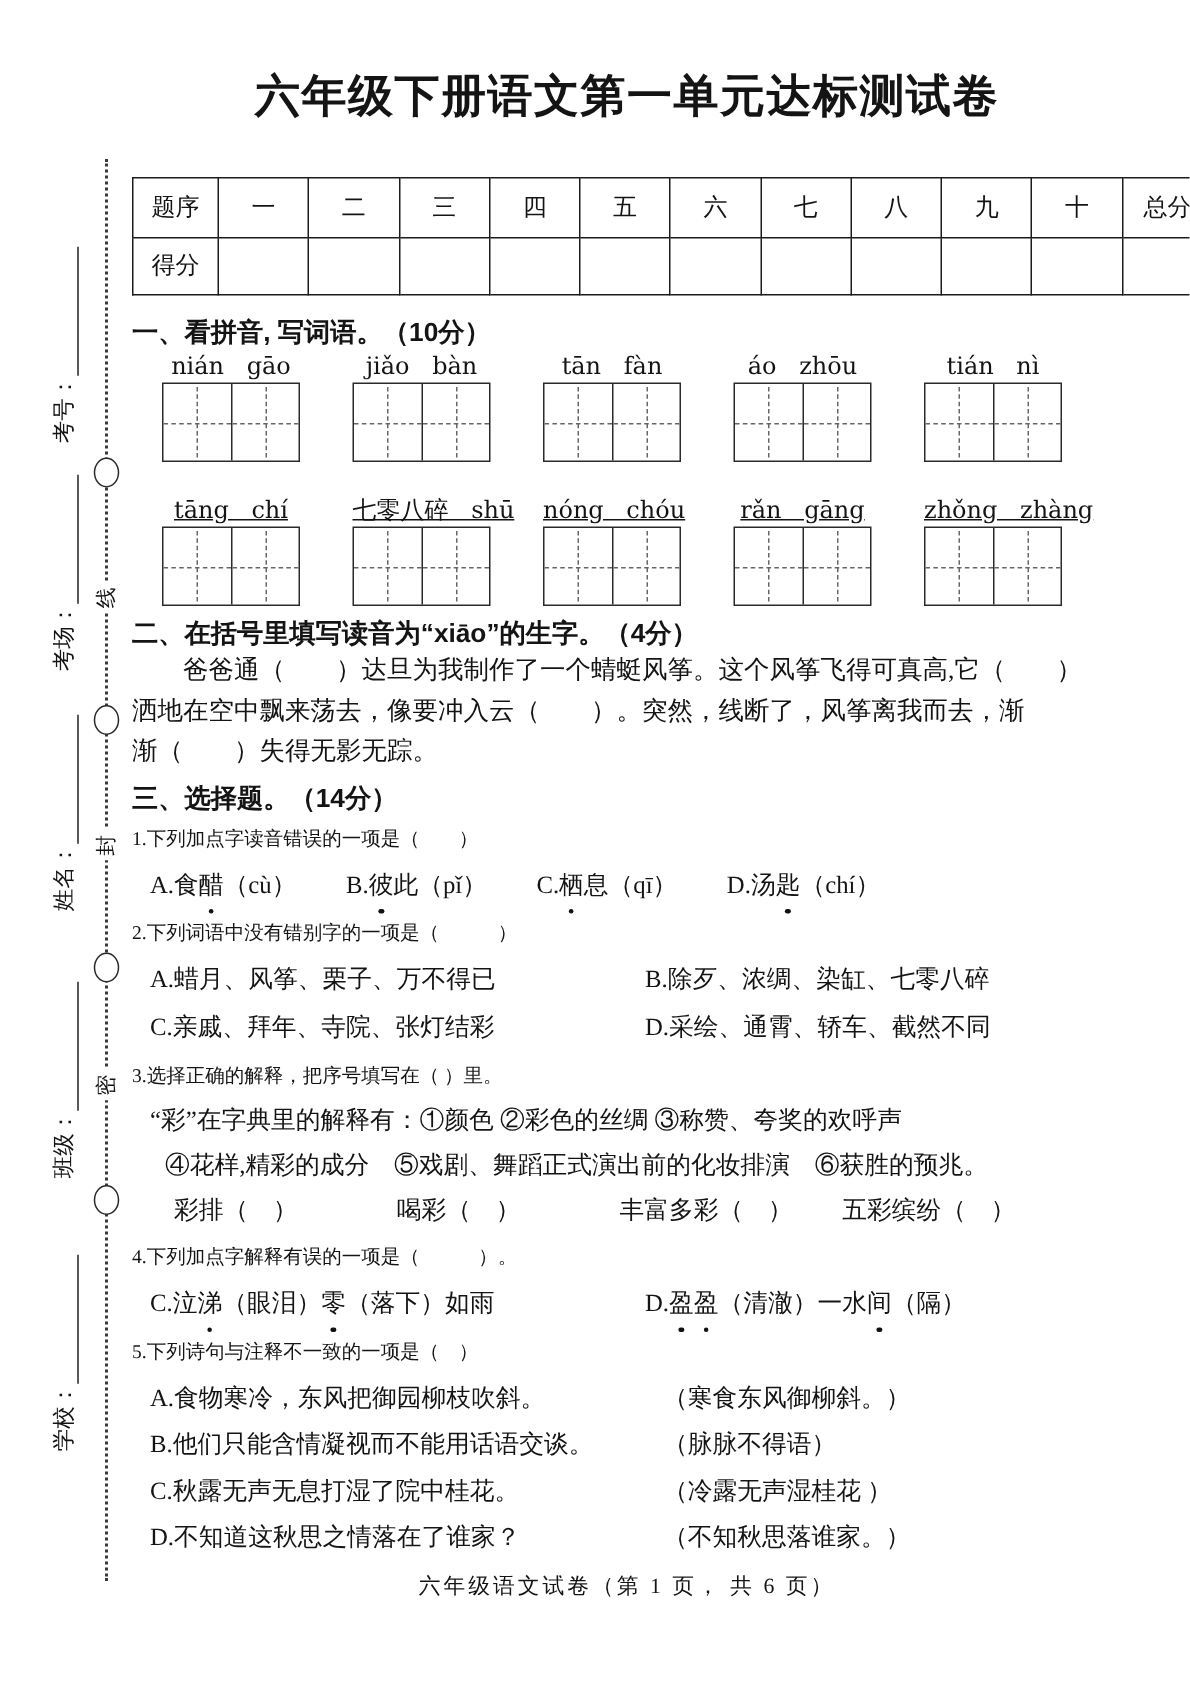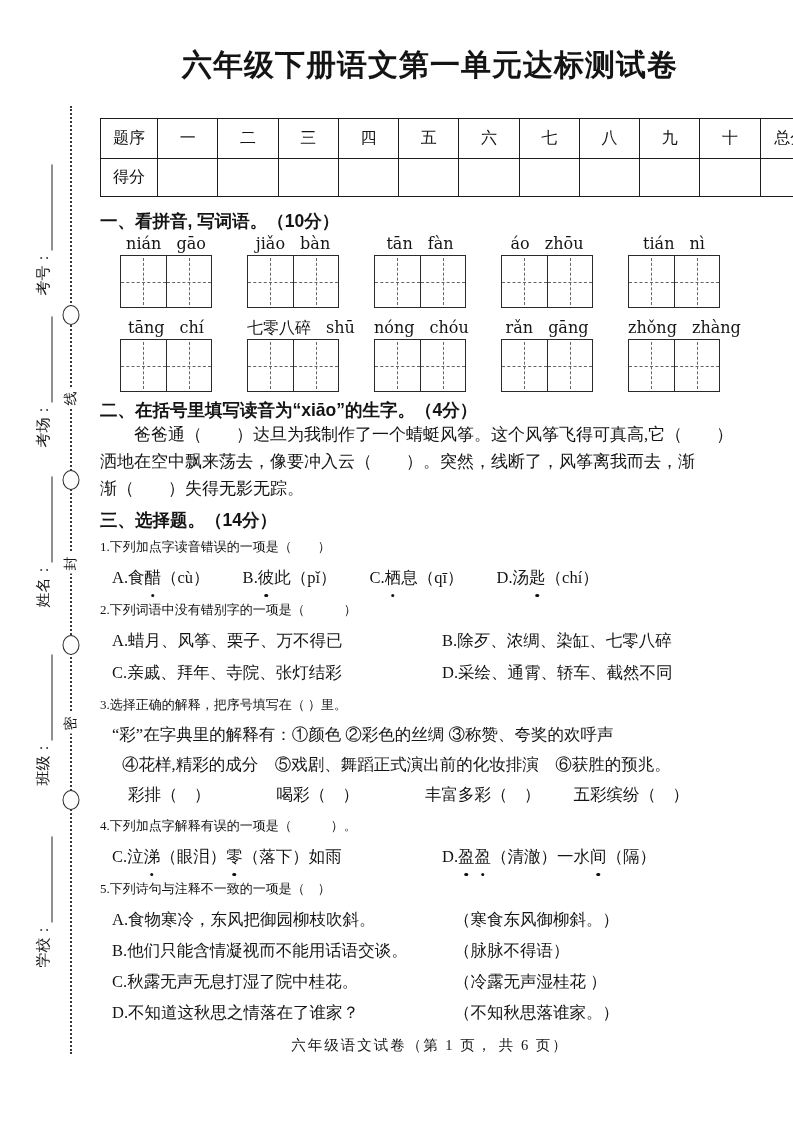--- a/index.html
+++ b/index.html
@@ -12,34 +12,34 @@
     border-left:2px dotted #3a3a3a;}
   .seal-circle{position:absolute;left:71px;width:15px;height:18px;background:#fff;
     border:1.6px solid #2a2a2a;border-radius:50%;transform:translate(-50%,-50%);}
   .seal-char{position:absolute;left:71px;transform:translate(-50%,-50%) rotate(-90deg);
     background:#fff;font-size:14px;padding:0 3px;letter-spacing:1px;}
   .margin-field{position:absolute;left:43px;white-space:nowrap;font-size:15px;
     transform:translate(-50%,-50%) rotate(-90deg);}
   .margin-field .blank{display:inline-block;width:86px;border-bottom:1.3px solid #222;
     height:14px;vertical-align:bottom;}
   
-  .content{position:absolute;left:100px;top:0;width:660px;}
+  .content{position:absolute;left:88px;top:0;width:660px;}
   .title{margin-top:44px;text-align:center;font-size:30px;line-height:42px;font-weight:bold;
     font-family:"Liberation Sans","DejaVu Sans",sans-serif;letter-spacing:1px;}
   .subtitle{margin-top:11px;text-align:center;font-size:14.5px;line-height:20px;font-weight:600;}
   table.score{border-collapse:collapse;table-layout:fixed;width:721px;margin-top:32px;}
   table.score td{border:1.6px solid #1c1c1c;text-align:center;font-size:16px;padding:0;}
   table.score tr.r1 td{height:39px;}
   table.score tr.r2 td{height:37px;}
   .sec-h{margin-top:13px;font-size:17.5px;line-height:22px;font-weight:bold;
     font-family:"Liberation Sans","DejaVu Sans",sans-serif;}
   .sec-h.tight{margin-top:7px;}
   
   .py-row{display:flex;padding-left:20px;column-gap:35px;}
-  .py-row.r2{margin-top:8px;}
+  .py-row.r2{margin-top:20px;text-decoration:underline;}
   .py-group{width:92px;flex:0 0 92px;}
   .py-label{text-align:center;font-size:16px;line-height:22px;white-space:nowrap;
     word-spacing:10px;margin-top:1px;font-family:"DejaVu Serif",serif;}
   .pbox{display:flex;border:1.6px solid #2a2a2a;height:51px;background:#fff;}
   .pcell{width:50%;position:relative;}
   .pcell + .pcell{border-left:1.6px solid #2a2a2a;}
   .pcell::before{content:"";position:absolute;left:50%;top:2px;bottom:2px;border-left:1px dashed #666;}
   .pcell::after{content:"";position:absolute;top:50%;left:0;right:0;border-top:1px dashed #666;}
   
   .para-line{font-size:17px;line-height:27px;}

